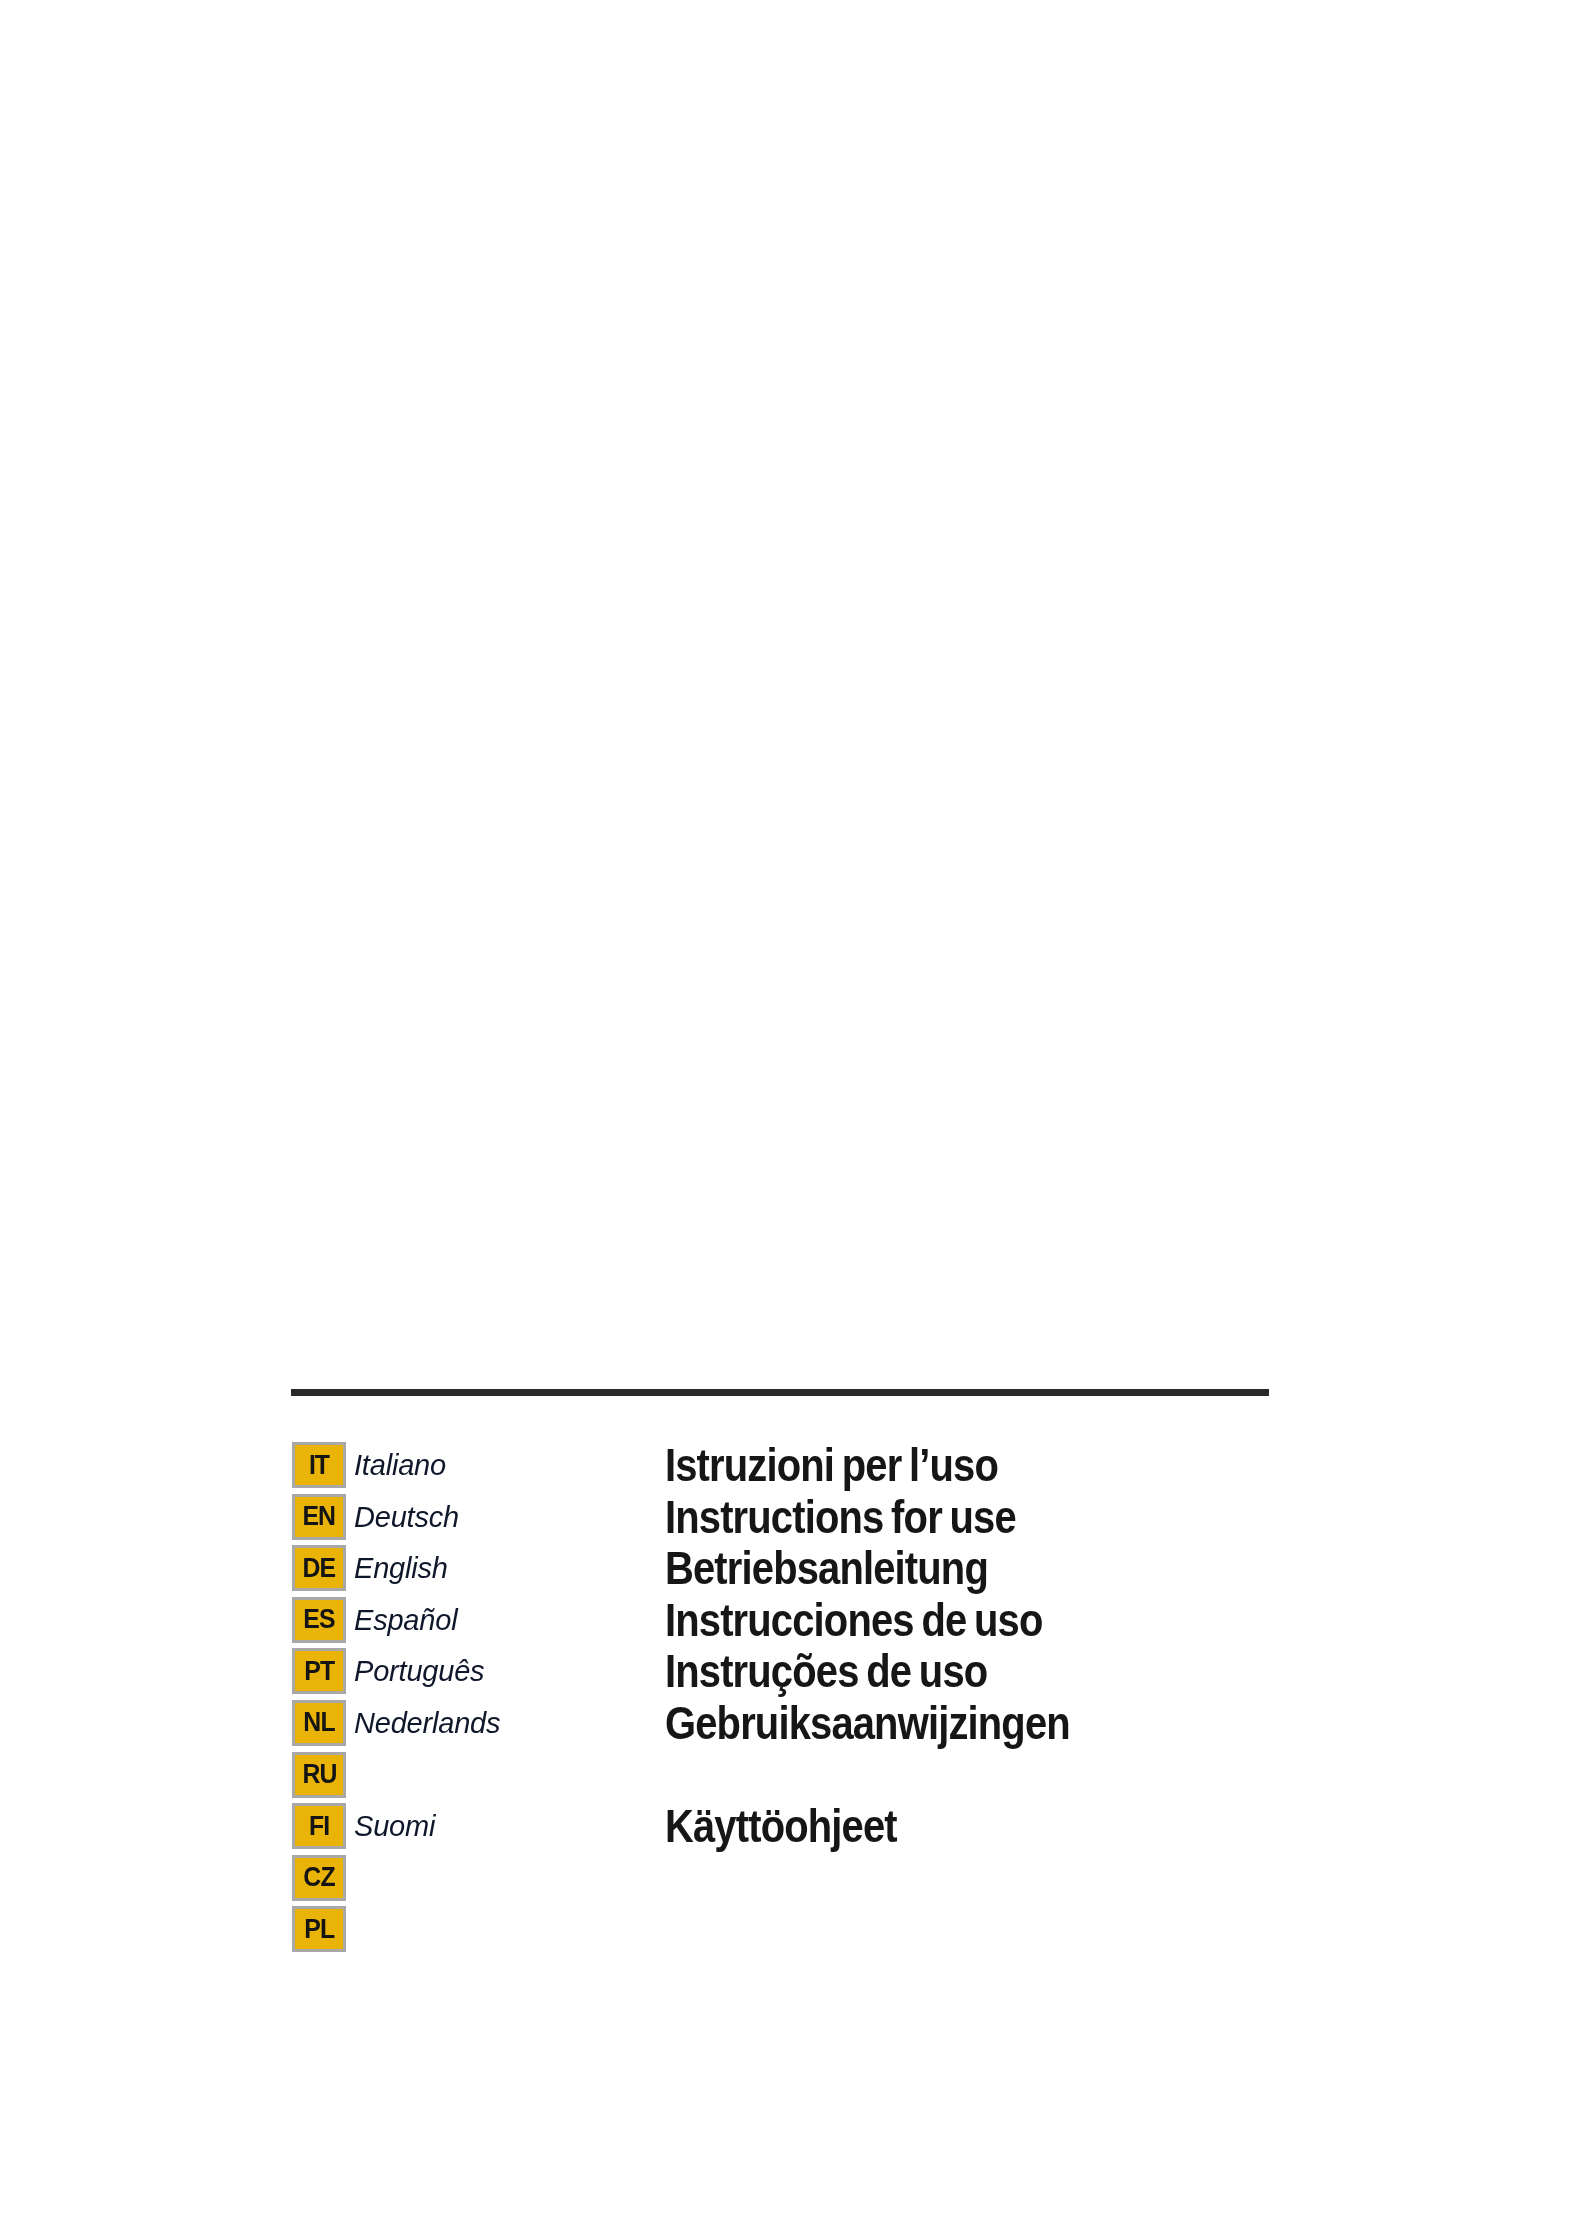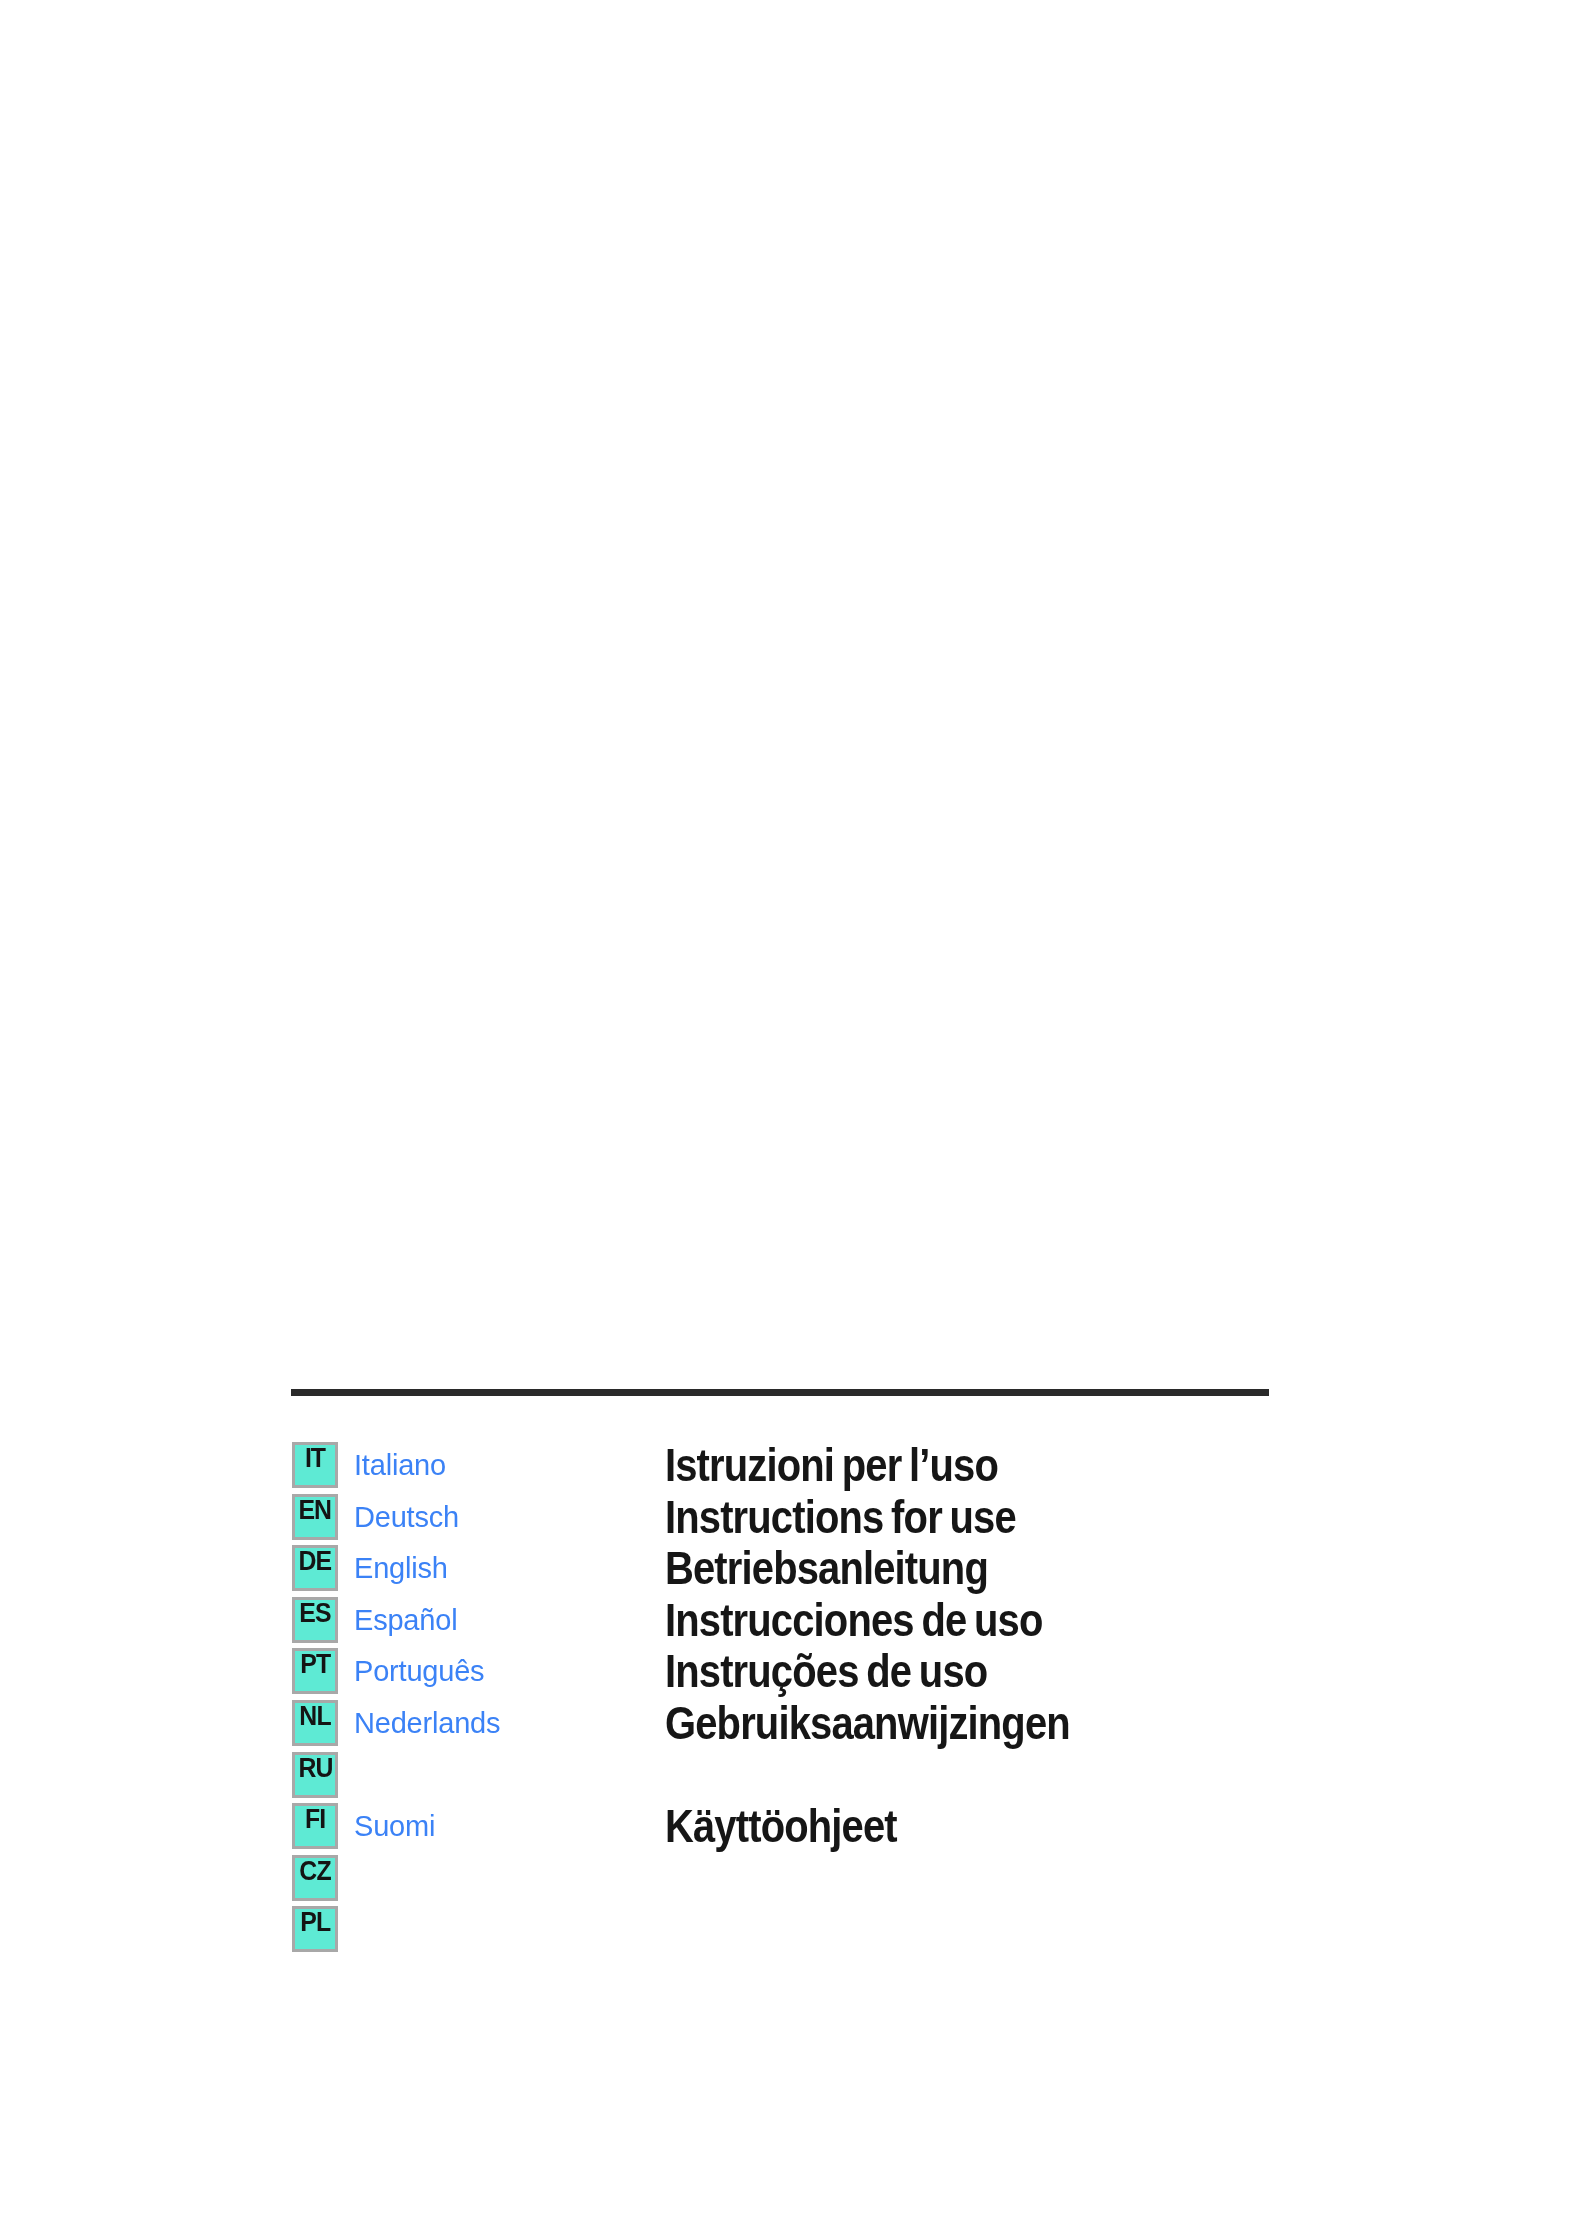--- a/index.html
+++ b/index.html
@@ -34,47 +34,48 @@
     width: 1000px;
   }
   .row {
     position: relative;
     height: 51.6px;
   }
   .badge {
     position: absolute;
     left: 0;
     top: 0;
-    width: 46px;
+    width: 54px;
     height: 46px;
     box-sizing: border-box;
     border: 3px solid #a8a8a8;
-    background: #5eead4;
+    background: #eab308;
     display: flex;
-    align-items: flex-start;
+    align-items: center;
     justify-content: center;
   }
   .badge .code {
     font-weight: bold;
     font-size: 27px;
     color: #141414;
     letter-spacing: -1px;
     transform: scaleX(0.92);
     line-height: 1;
   }
   .lang-name {
     position: absolute;
     left: 62px;
     top: 0;
     height: 46px;
     line-height: 46px;
     font-size: 29px;
-    color: #3b82f6;
+    color: #0f172a;
     letter-spacing: -0.2px;
     white-space: nowrap;
+    font-style: italic;
   }
   .lang-title {
     position: absolute;
     left: 373px;
     top: -3px;
     height: 52px;
     line-height: 52px;
     font-size: 47px;
     font-weight: bold;
     color: #161616;

